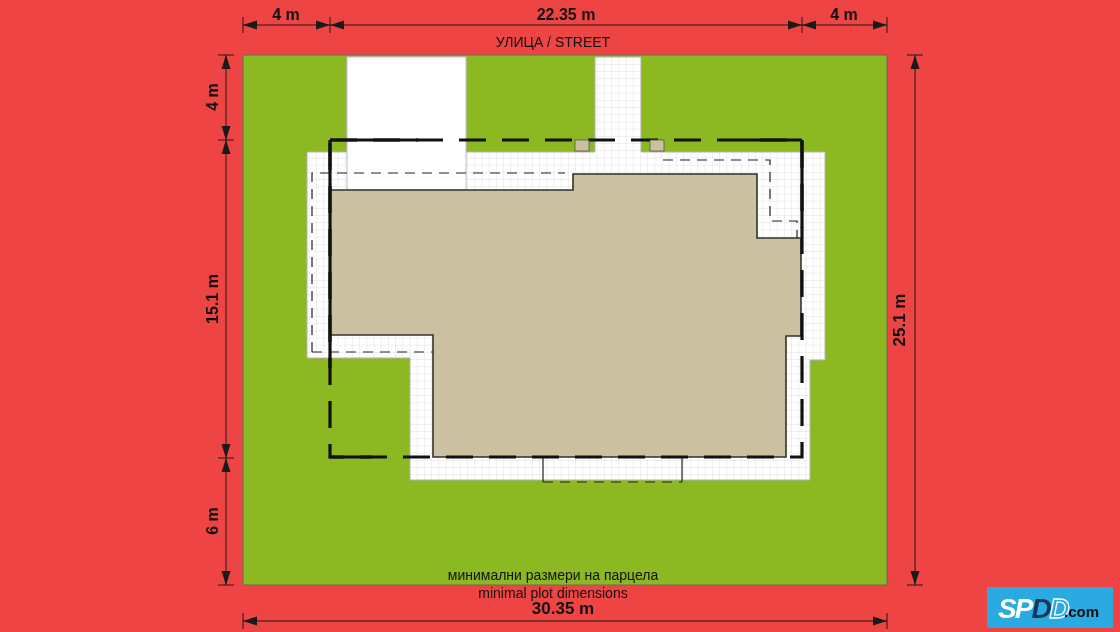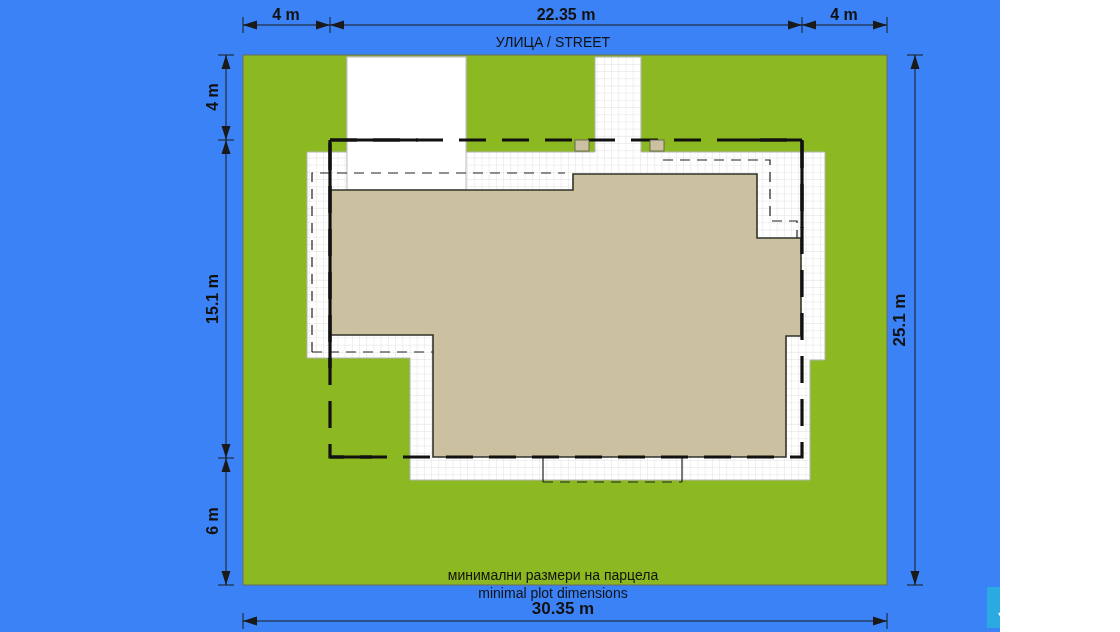--- a/index.html
+++ b/index.html
@@ -1,17 +1,17 @@
 <!DOCTYPE html>
 <html><head>
 <meta charset="utf-8">
 <style>
   html,body{margin:0;padding:0;background:#ffffff;}
   body{font-family:"Liberation Sans", sans-serif;}
-  .stage{position:relative;width:1000px;height:632px;background:#3b82f6;overflow:hidden;}
+  .stage{position:relative;width:1120px;height:632px;background:#ef4444;overflow:hidden;}
   svg{display:block;}
   text{font-family:"Liberation Sans", sans-serif;fill:#111111;}
   .dimlabel{font-size:16px;font-weight:bold;}
   .dimlabel-big{font-size:17px;font-weight:bold;}
   .caption{font-size:14px;}
   .logo-main{font-size:28px;font-weight:bold;font-style:italic;letter-spacing:-2px;}
   .logo-tld{font-size:15px;font-weight:bold;}
 </style>
 </head>
 <body>

